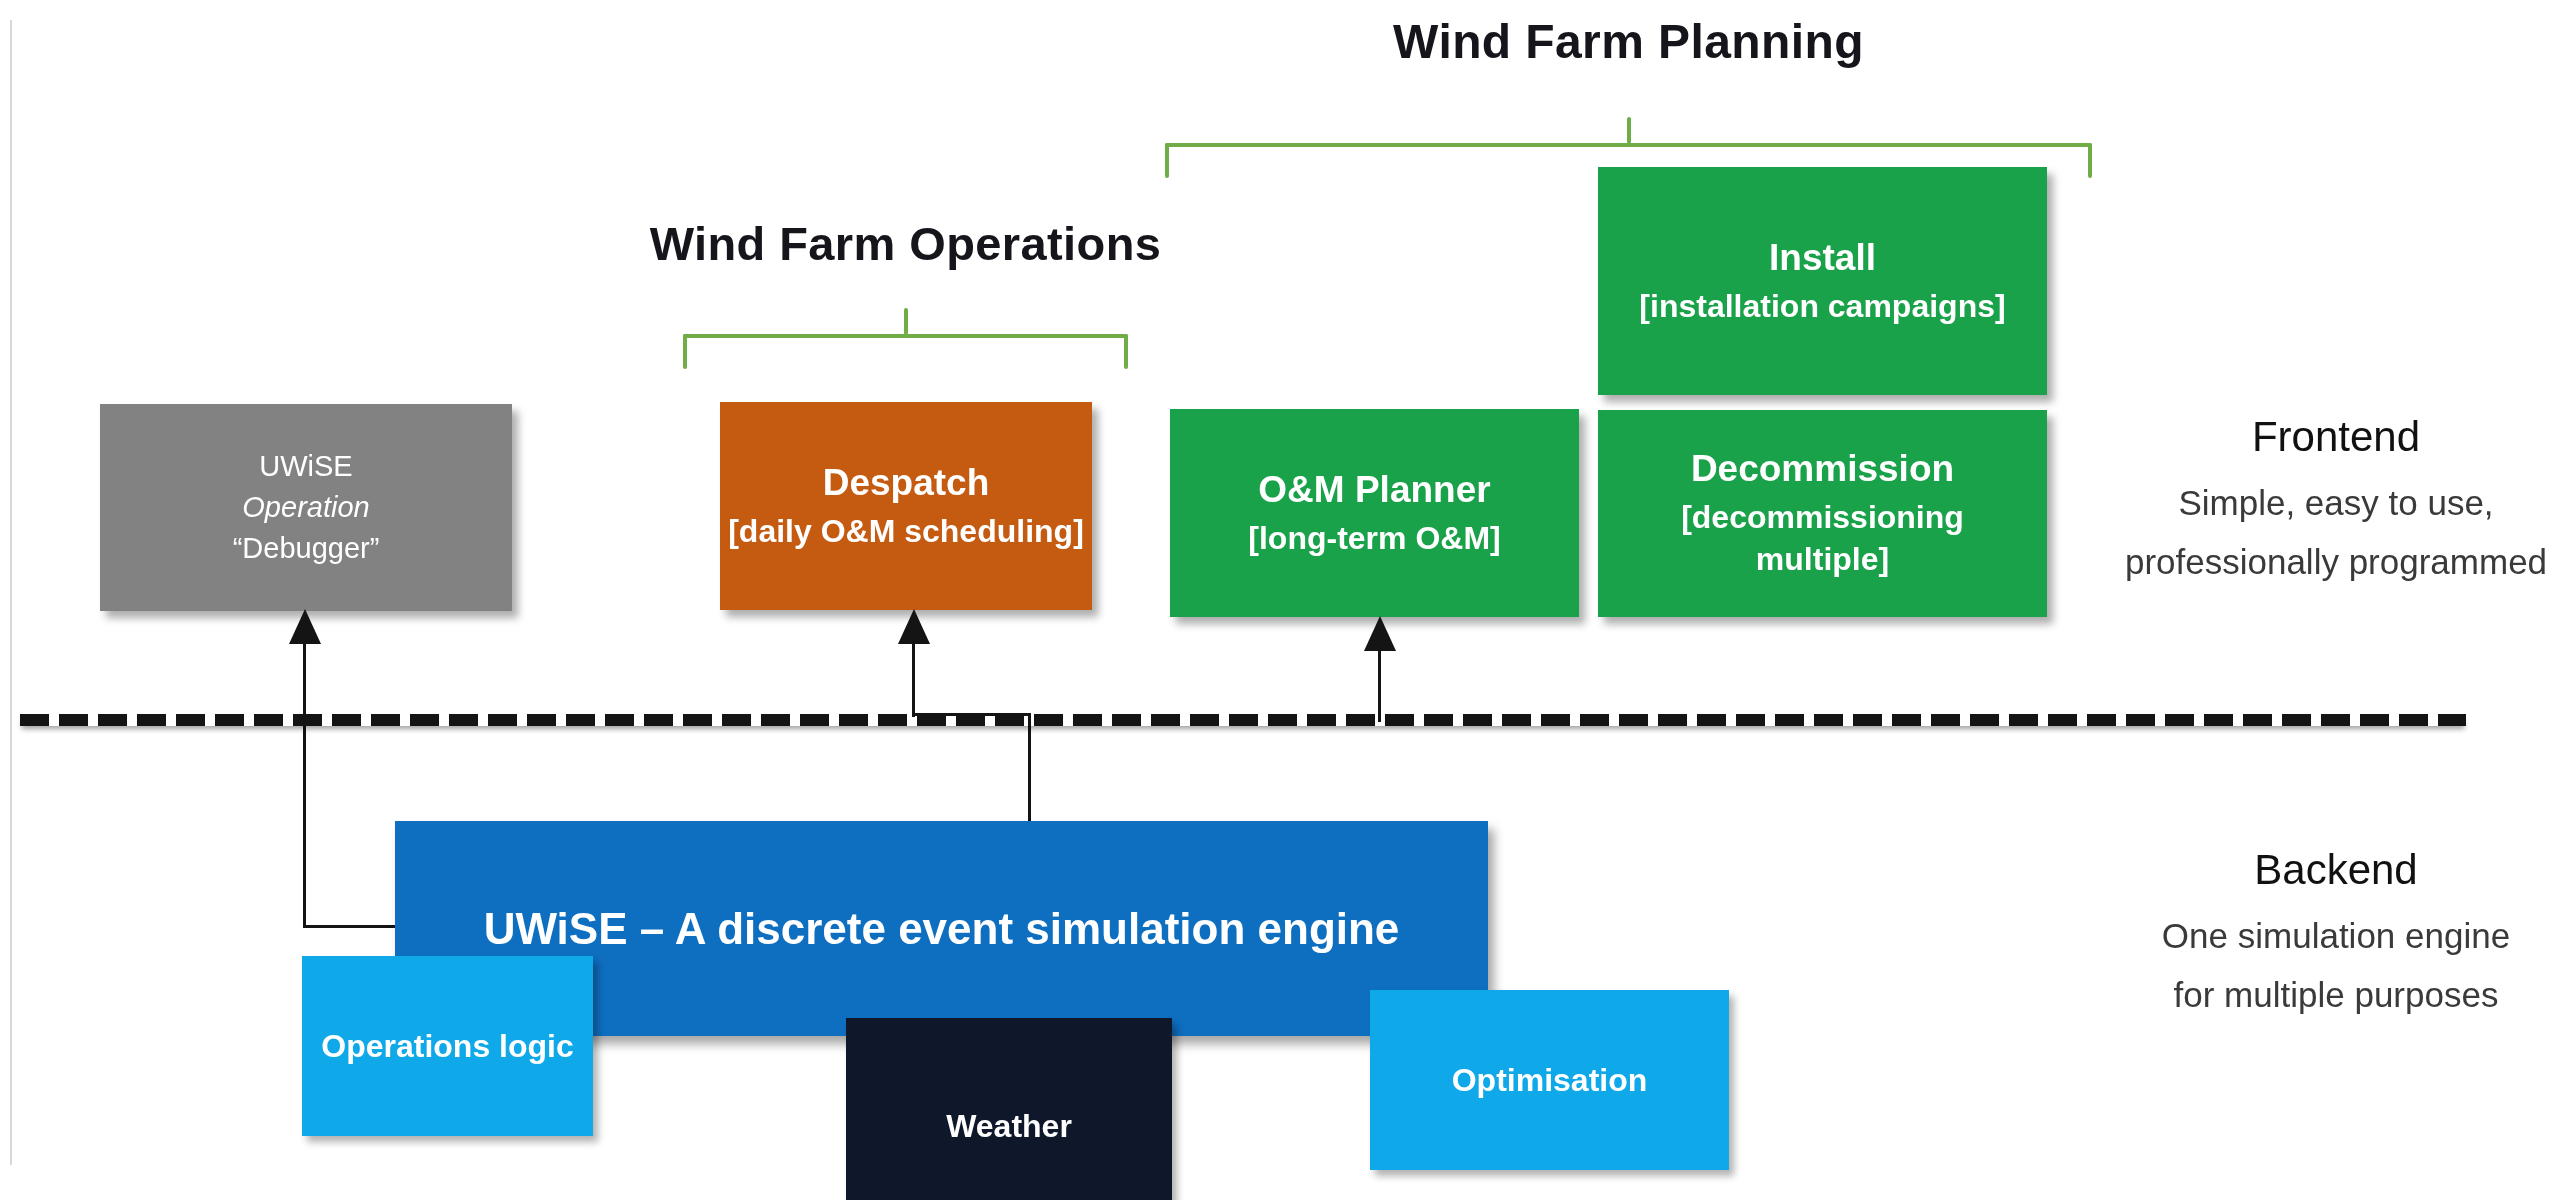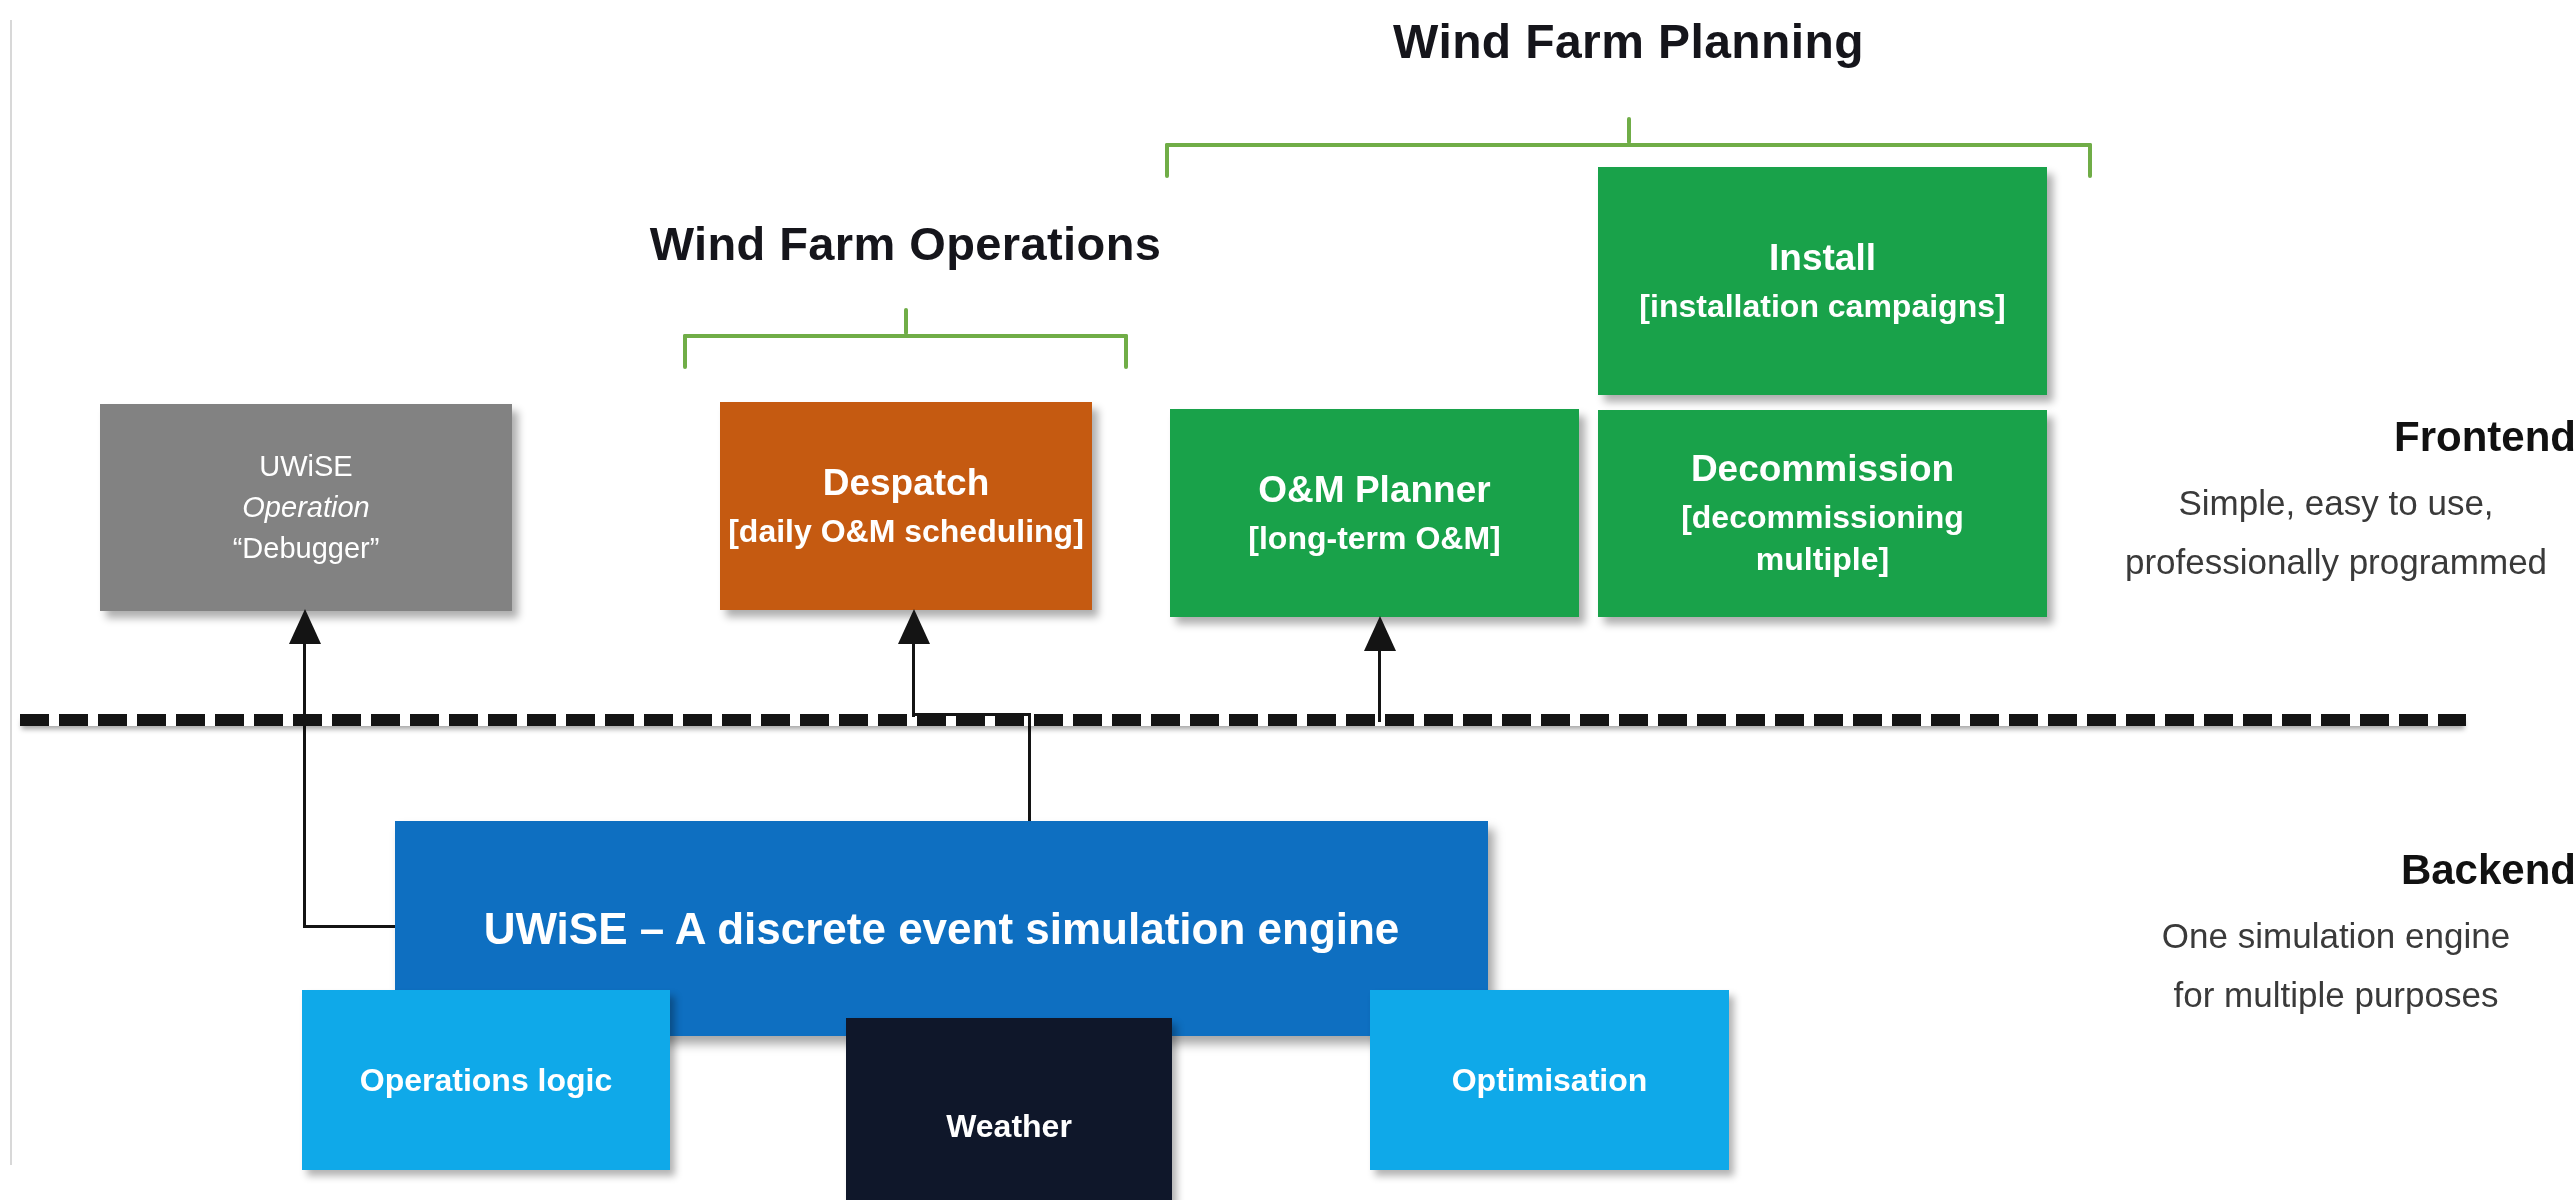--- a/index.html
+++ b/index.html
@@ -22,21 +22,21 @@
   .node{
     position:absolute;display:flex;flex-direction:column;align-items:center;justify-content:center;
     color:#ffffff;text-align:center;box-shadow:5.6px 7.3px 8px rgba(0,0,0,0.32);
   }
   .node .box-title{font-size:37px;font-weight:700;line-height:1.25;}
   .node .box-subtitle{font-size:32px;font-weight:700;line-height:1.3;margin-top:4.8px;}
   .node .gline{font-size:29px;font-weight:400;line-height:1.42;}
   .node .gline.italic{font-style:italic;}
   
   .side-label{position:absolute;text-align:center;color:#15151b;}
-  .side-label .side-title{font-size:42px;font-weight:700;color:#111111;text-align:right;}
+  .side-label .side-title{font-size:42px;font-weight:400;color:#111111;}
   .side-label .side-desc{font-size:35px;font-weight:400;color:#3a3a3a;line-height:1.68;margin-top:13px;}
   
   .divider{
     position:absolute;height:12px;
     background:repeating-linear-gradient(90deg,#141414 0 29px,transparent 29px 39px);
     box-shadow:0 4.8px 5.6px -1.6px rgba(0,0,0,0.35);
     z-index:2;
   }
   
   .cline{position:absolute;background:#141414;z-index:1;}
@@ -135,21 +135,21 @@
     <div class="side-desc">
       <div>One simulation engine</div>
       <div>for multiple purposes</div>
     </div>
   </div>
 
   <div class="engine" style="left: 395px; top: 821px; width: 1093px; height: 215px; background-color: rgb(14, 111, 193);">
     <div>UWiSE – A discrete event simulation engine</div>
   </div>
 
-  <div class="module" style="left: 302px; top: 990px; width: 368px; height: 180px; background-color: rgb(15, 169, 233);">
+  <div class="module" style="left: 302px; top: 956px; width: 291px; height: 180px; background-color: rgb(15, 169, 233);">
     <div>Operations logic</div>
   </div>
   <div class="module" style="left: 846px; top: 990px; width: 326px; height: 216px; background-color: #0f172a; margin-top: 28px;">
     <div>Weather</div>
   </div>
   <div class="module" style="left: 1370px; top: 990px; width: 359px; height: 180px; background-color: rgb(15, 169, 233);">
     <div>Optimisation</div>
   </div>
 
 </div>

